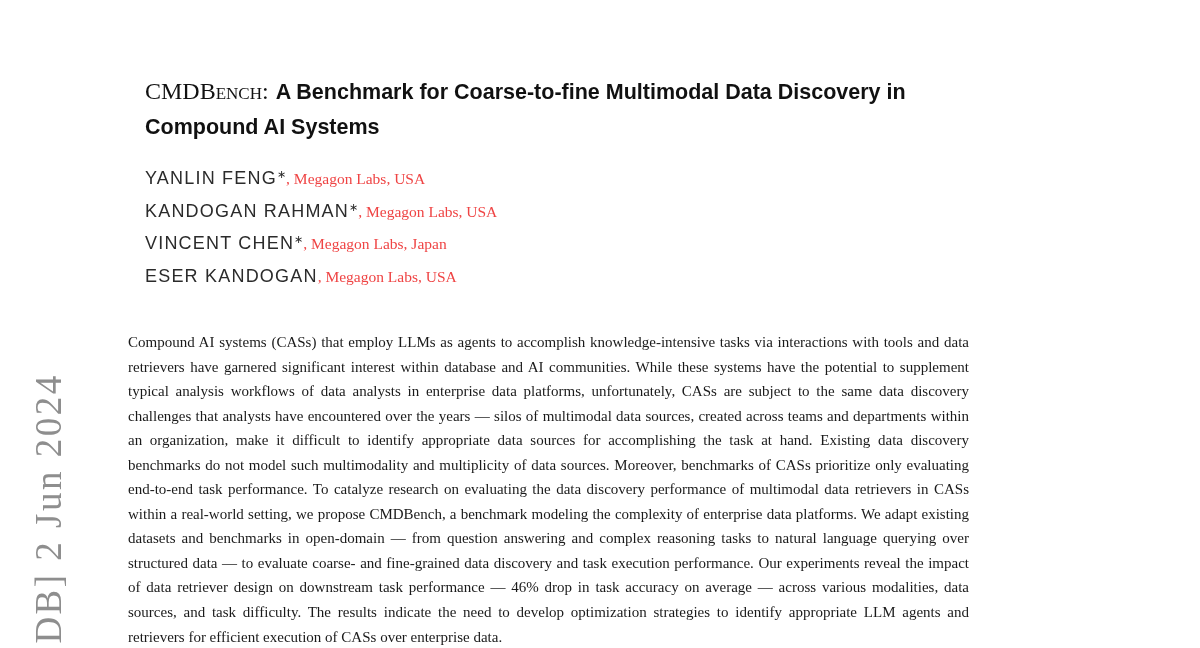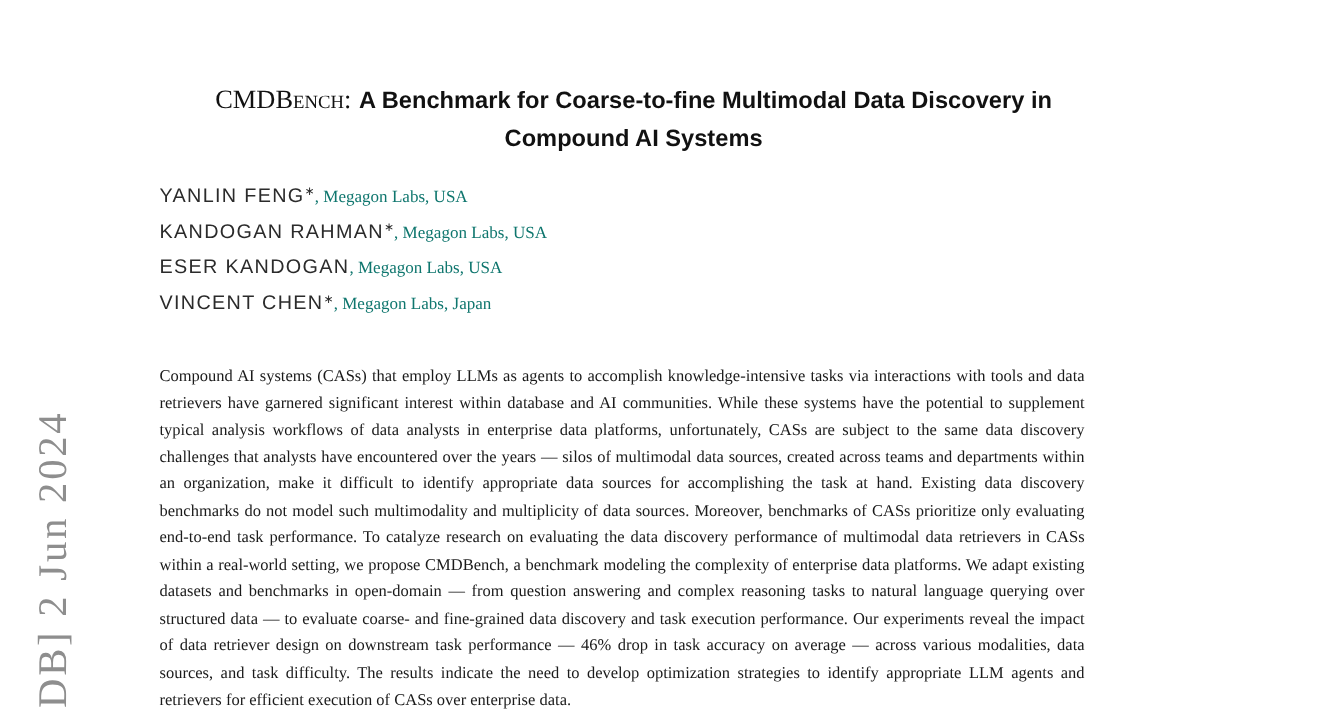--- a/index.html
+++ b/index.html
@@ -35,21 +35,20 @@
   .title-block {
     position: absolute;
     left: 145px;
     top: 74px;
     width: 862px;
     font-family: "Liberation Sans", sans-serif;
     font-weight: 700;
     font-size: 21.5px;
     line-height: 35px;
     color: #111111;
-    text-align: center;
   }
   .title-prefix {
     font-family: "Liberation Serif", serif;
     font-weight: 400;
     font-variant: small-caps;
     font-size: 24px;
     color: #111111;
     margin-right: 7px;
   }
 
@@ -72,27 +71,27 @@
   }
   .author-mark {
     font-family: "Liberation Serif", serif;
     font-size: 11px;
     vertical-align: super;
     color: #2b2b2b;
   }
   .author-affil {
     font-family: "Liberation Serif", serif;
     font-size: 15.5px;
-    color: #0f766e;
+    color: #ef4444;
   }
 
   
   .abstract-block {
     position: absolute;
-    left: 145px;
+    left: 128px;
     top: 330px;
     width: 841px;
     font-family: "Liberation Serif", serif;
     font-size: 15px;
     line-height: 24.55px;
     text-align: justify;
     color: #1a1a1a;
   }
 </style>
 </head>
@@ -111,24 +110,24 @@
     <div class="author-line">
       <span class="author-name">YANLIN FENG</span><sup class="author-mark">∗</sup><span class="author-affil">, Megagon Labs, USA</span>
     </div>
 
     <div class="author-line">
       <span class="author-name">KANDOGAN RAHMAN</span><sup class="author-mark">∗</sup><span class="author-affil">, Megagon Labs, USA</span>
     </div>
 
 
     <div class="author-line">
-      <span class="author-name">ESER KANDOGAN</span><sup class="author-mark"></sup><span class="author-affil">, Megagon Labs, USA</span>
+      <span class="author-name">VINCENT CHEN</span><sup class="author-mark">∗</sup><span class="author-affil">, Megagon Labs, Japan</span>
     </div>
 
     <div class="author-line">
-      <span class="author-name">VINCENT CHEN</span><sup class="author-mark">∗</sup><span class="author-affil">, Megagon Labs, Japan</span>
+      <span class="author-name">ESER KANDOGAN</span><sup class="author-mark"></sup><span class="author-affil">, Megagon Labs, USA</span>
     </div>
 
   </div>
 
   <div class="abstract-block">Compound AI systems (CASs) that employ LLMs as agents to accomplish knowledge-intensive tasks via interactions with tools and data retrievers have garnered significant interest within database and AI communities. While these systems have the potential to supplement typical analysis workflows of data analysts in enterprise data platforms, unfortunately, CASs are subject to the same data discovery challenges that analysts have encountered over the years — silos of multimodal data sources, created across teams and departments within an organization, make it difficult to identify appropriate data sources for accomplishing the task at hand. Existing data discovery benchmarks do not model such multimodality and multiplicity of data sources. Moreover, benchmarks of CASs prioritize only evaluating end-to-end task performance. To catalyze research on evaluating the data discovery performance of multimodal data retrievers in CASs within a real-world setting, we propose CMDBench, a benchmark modeling the complexity of enterprise data platforms. We adapt existing datasets and benchmarks in open-domain — from question answering and complex reasoning tasks to natural language querying over structured data — to evaluate coarse- and fine-grained data discovery and task execution performance. Our experiments reveal the impact of data retriever design on downstream task performance — 46% drop in task accuracy on average — across various modalities, data sources, and task difficulty. The results indicate the need to develop optimization strategies to identify appropriate LLM agents and retrievers for efficient execution of CASs over enterprise data.</div>
 
 </div>
 
 </body></html>

